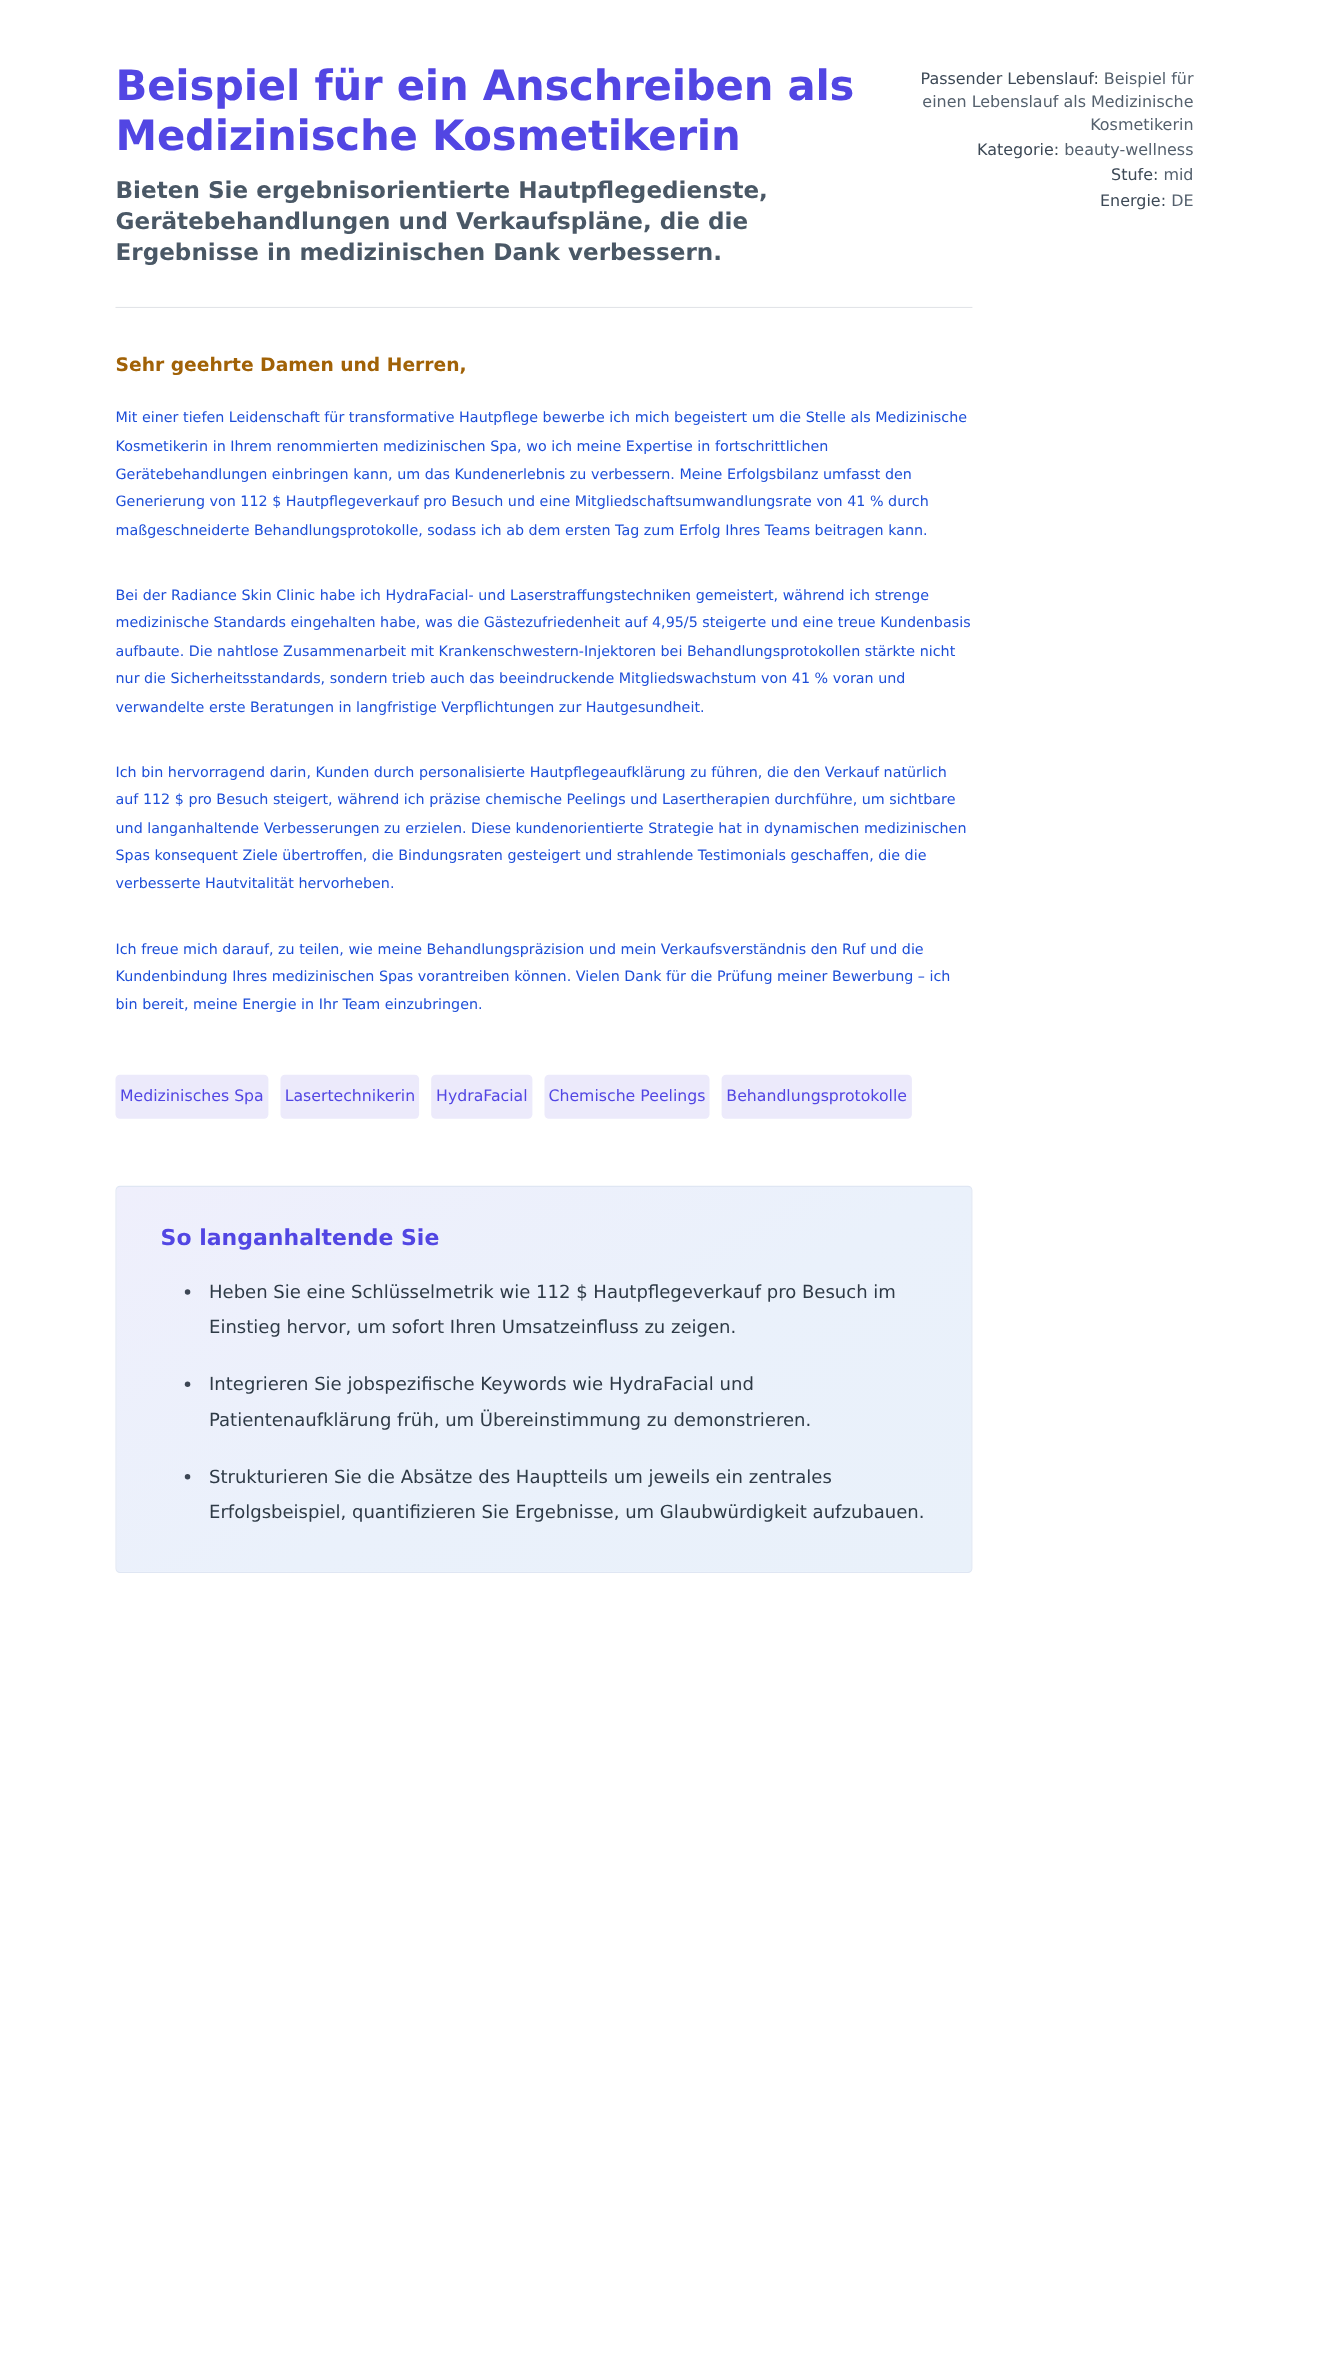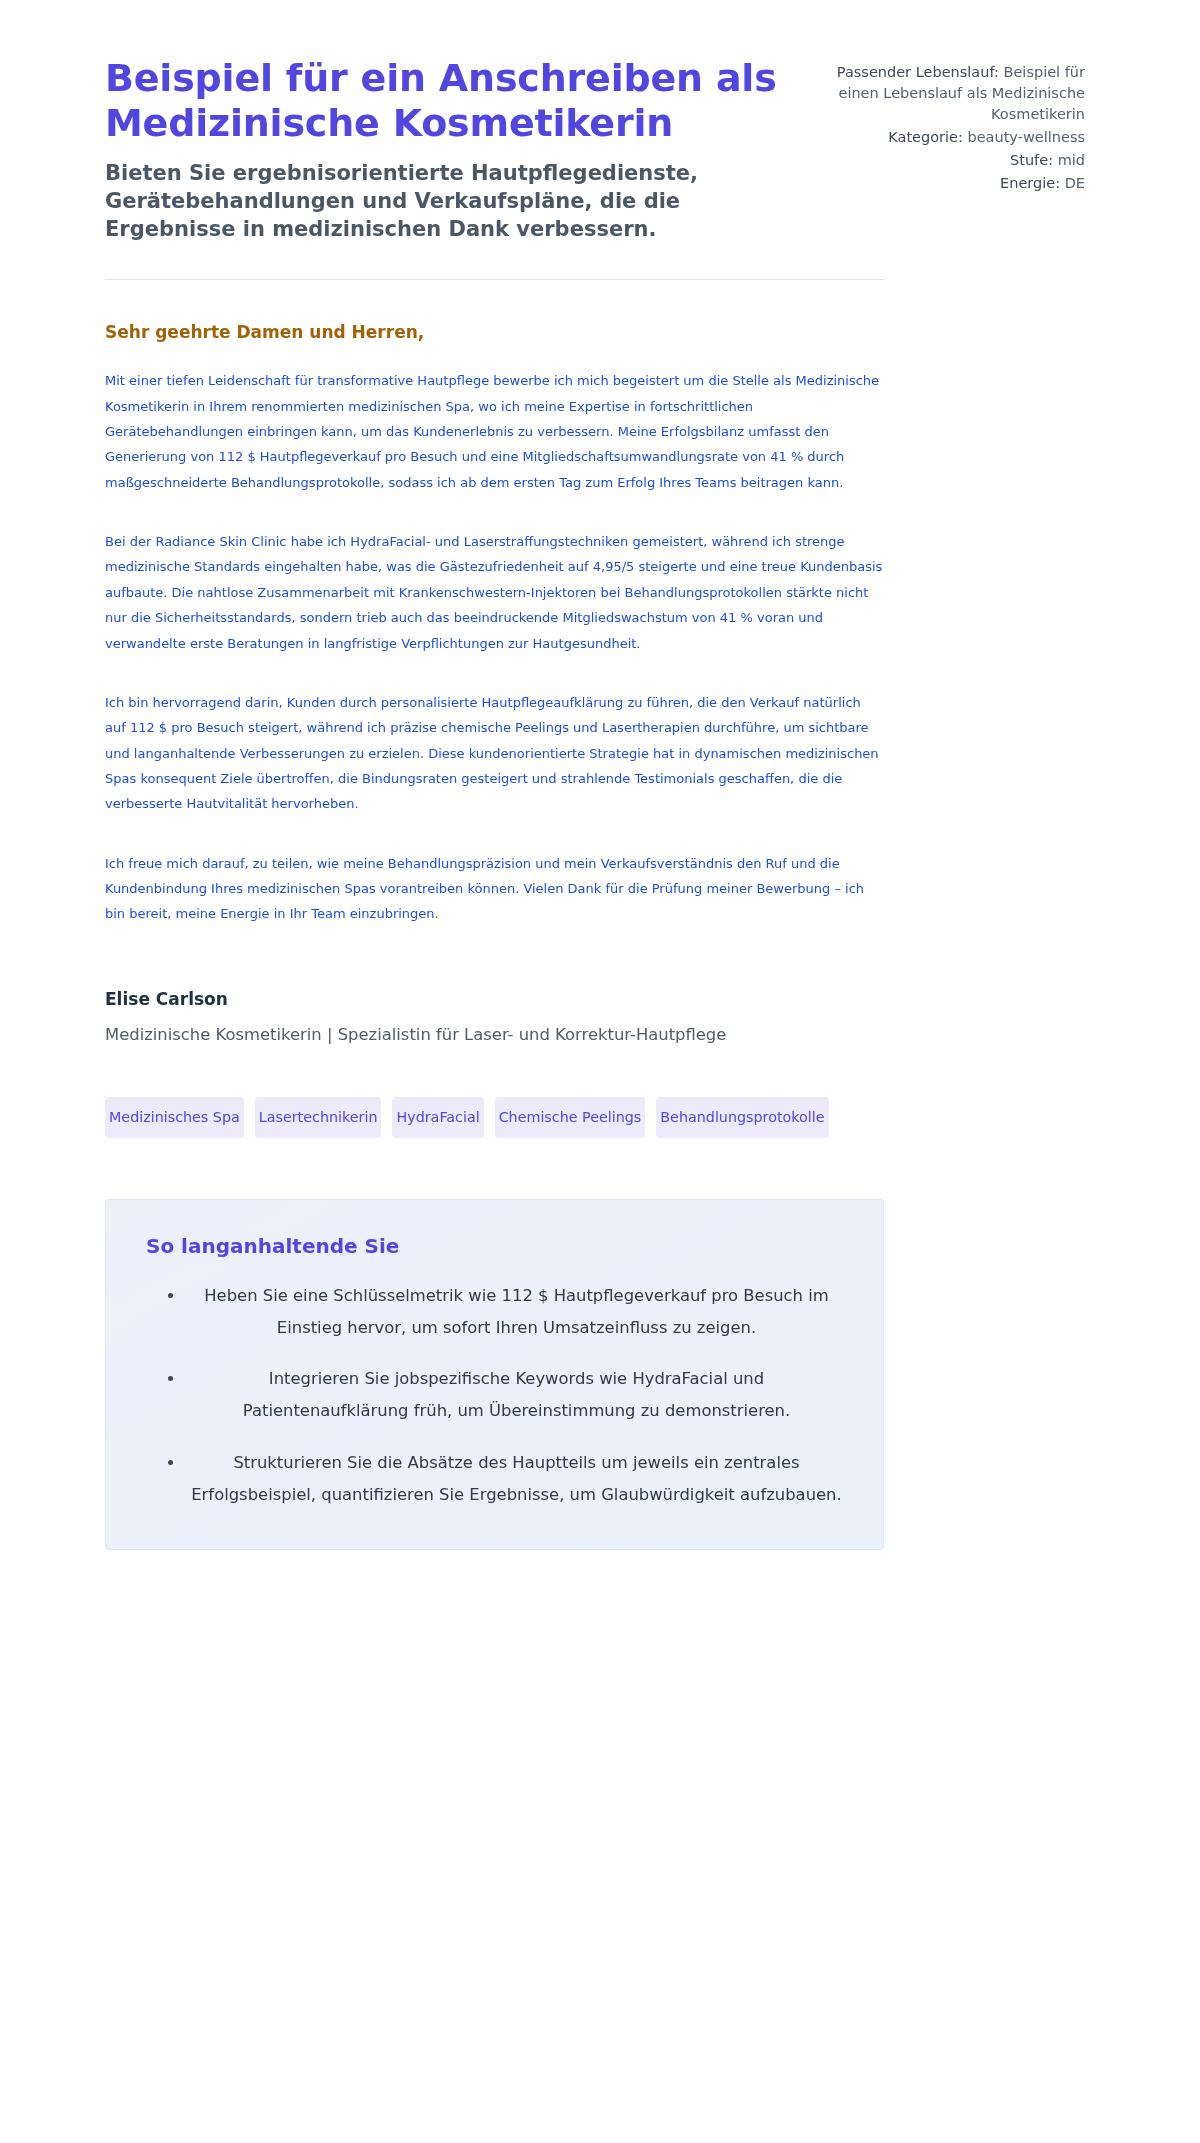--- a/index.html
+++ b/index.html
@@ -131,21 +131,20 @@
   .callout-title {
     margin: 0 0 22px 0;
     font-size: 20px;
     font-weight: 700;
     color: #5246e3;
   }
   .callout-list {
     margin: 0;
     padding: 0 0 0 22px;
     list-style: none;
-    text-align: center;
   }
   .callout-list li {
     position: relative;
     font-size: 16.4px;
     line-height: 1.95;
     color: #2e3a46;
     margin-bottom: 20px;
     padding-left: 22px;
   }
   .callout-list li:last-child { margin-bottom: 0; }
@@ -200,24 +199,20 @@
     <p class="salutation">Sehr geehrte Damen und Herren,</p>
 
     <p class="body-para">Mit einer tiefen Leidenschaft für transformative Hautpflege bewerbe ich mich begeistert um die Stelle als Medizinische Kosmetikerin in Ihrem renommierten medizinischen Spa, wo ich meine Expertise in fortschrittlichen Gerätebehandlungen einbringen kann, um das Kundenerlebnis zu verbessern. Meine Erfolgsbilanz umfasst den Generierung von 112 $ Hautpflegeverkauf pro Besuch und eine Mitgliedschaftsumwandlungsrate von 41 % durch maßgeschneiderte Behandlungsprotokolle, sodass ich ab dem ersten Tag zum Erfolg Ihres Teams beitragen kann.</p>
 
     <p class="body-para">Bei der Radiance Skin Clinic habe ich HydraFacial- und Laserstraffungstechniken gemeistert, während ich strenge medizinische Standards eingehalten habe, was die Gästezufriedenheit auf 4,95/5 steigerte und eine treue Kundenbasis aufbaute. Die nahtlose Zusammenarbeit mit Krankenschwestern-Injektoren bei Behandlungsprotokollen stärkte nicht nur die Sicherheitsstandards, sondern trieb auch das beeindruckende Mitgliedswachstum von 41 % voran und verwandelte erste Beratungen in langfristige Verpflichtungen zur Hautgesundheit.</p>
 
     <p class="body-para">Ich bin hervorragend darin, Kunden durch personalisierte Hautpflegeaufklärung zu führen, die den Verkauf natürlich auf 112 $ pro Besuch steigert, während ich präzise chemische Peelings und Lasertherapien durchführe, um sichtbare und langanhaltende Verbesserungen zu erzielen. Diese kundenorientierte Strategie hat in dynamischen medizinischen Spas konsequent Ziele übertroffen, die Bindungsraten gesteigert und strahlende Testimonials geschaffen, die die verbesserte Hautvitalität hervorheben.</p>
 
     <p class="body-para">Ich freue mich darauf, zu teilen, wie meine Behandlungspräzision und mein Verkaufsverständnis den Ruf und die Kundenbindung Ihres medizinischen Spas vorantreiben können. Vielen Dank für die Prüfung meiner Bewerbung – ich bin bereit, meine Energie in Ihr Team einzubringen.</p>
 
-    <div class="signature">
-      <p class="sig-name">Elise Carlson</p>
-      <p class="sig-role">Medizinische Kosmetikerin | Spezialistin für Laser- und Korrektur-Hautpflege</p>
-    </div>
 
     <div class="tags">
       <span class="tag">Medizinisches Spa</span>
       <span class="tag">Lasertechnikerin</span>
       <span class="tag">HydraFacial</span>
       <span class="tag">Chemische Peelings</span>
       <span class="tag">Behandlungsprotokolle</span>
     </div>
 
     <div class="callout">

